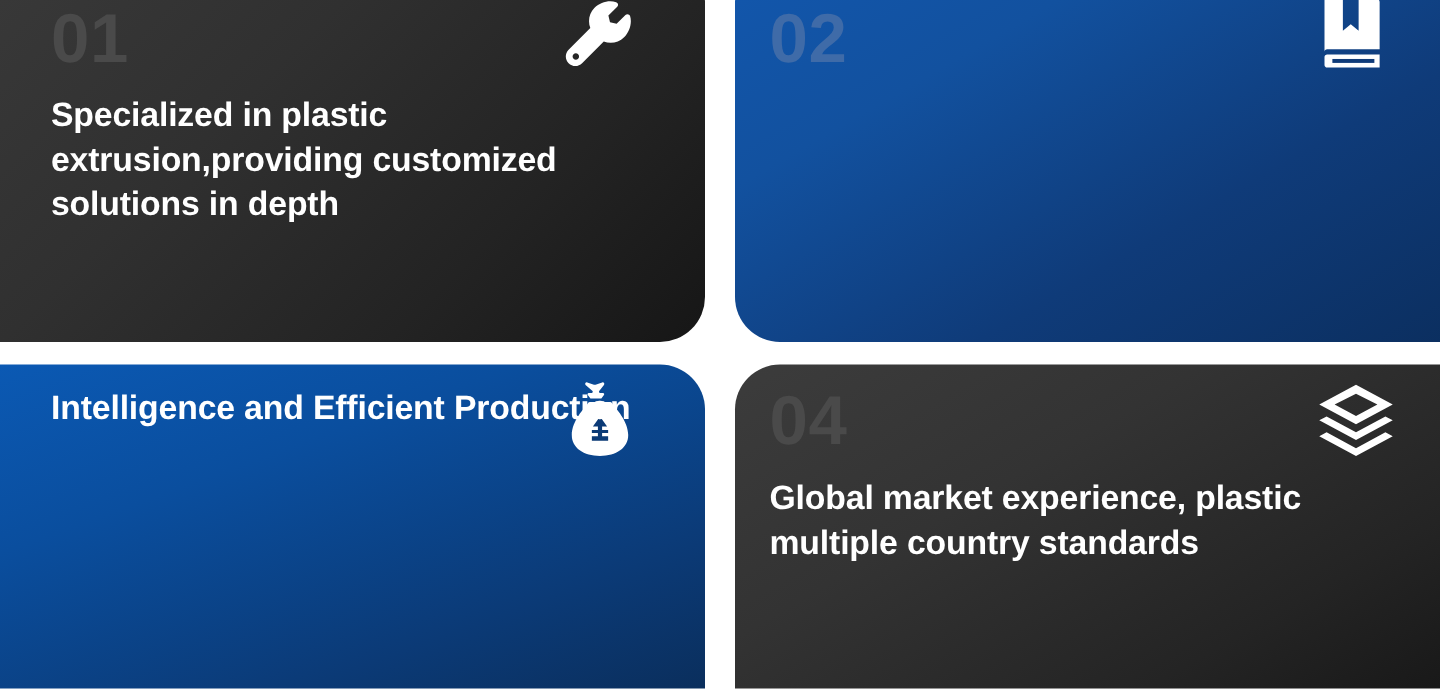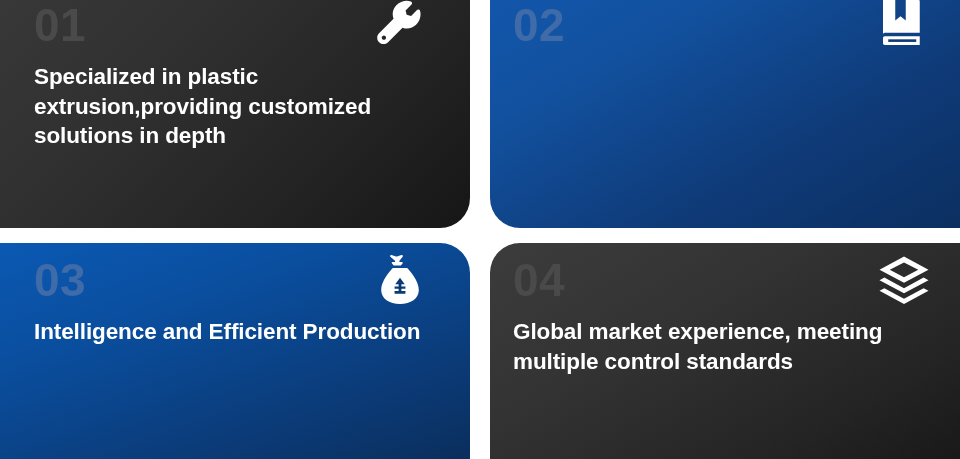--- a/index.html
+++ b/index.html
@@ -158,32 +158,31 @@
 
   <div class="card card-03 blue">
     <span class="card-icon">
       <svg viewBox="0 0 64 64" aria-hidden="true">
         <path d="M21 6.5c-.8-1 .1-2.4 1.3-2l5.1 1.7c.4.1.8.1 1.2 0l5.1-1.7c1.2-.4 2.1 1 1.3 2l-3.6 4.6c-.5.6-.1 1.5.7 1.5h2.2c.8 0 1.2.9.7 1.5l-2 2.6H24.7l-2-2.6c-.5-.6-.1-1.5.7-1.5h2.2c.8 0 1.2-.9.7-1.5L21 6.5z"></path>
         <path d="M24.3 19.5h15.4c.6 0 1.2.3 1.5.8 2.6 3.6 12.3 13.5 12.3 24.3 0 9.9-9.1 15.9-21.5 15.9S10.5 54.5 10.5 44.6c0-10.8 9.7-20.7 12.3-24.3.3-.5.9-.8 1.5-.8z"></path>
         <path d="M32 30.5l-5.4 7.6h3.8v2.6h-4.6v2.4h4.6v2.5h-4.6v3.3h12.4v-3.3h-4.6v-2.5h4.6v-2.4h-4.6v-2.6h3.8L32 30.5z" fill="#0b3a76"></path>
       </svg>
     </span>
     <div class="card-inner">
-      <div class="card-number">03</div>
       <p class="card-title">Intelligence and Efficient Production</p>
     </div>
   </div>
 
   <div class="card card-04 dark">
     <span class="card-icon">
       <svg viewBox="0 0 64 64" aria-hidden="true">
         <path d="M32 4 4 19l28 15 28-15L32 4zm0 6.9L48.3 19 32 27.8 15.7 19 32 10.9z"></path>
         <path d="M32 40.2 9.6 28.1 4 31.1l28 15 28-15-5.6-3L32 40.2z"></path>
         <path d="M32 52.3 9.6 40.2 4 43.2l28 15 28-15-5.6-3L32 52.3z"></path>
       </svg>
     </span>
     <div class="card-inner">
       <div class="card-number">04</div>
-      <p class="card-title">Global market experience, meeting multiple control standards</p>
+      <p class="card-title">Global market experience, plastic multiple country standards</p>
     </div>
   </div>
 
 </div>
 
 </body></html>

